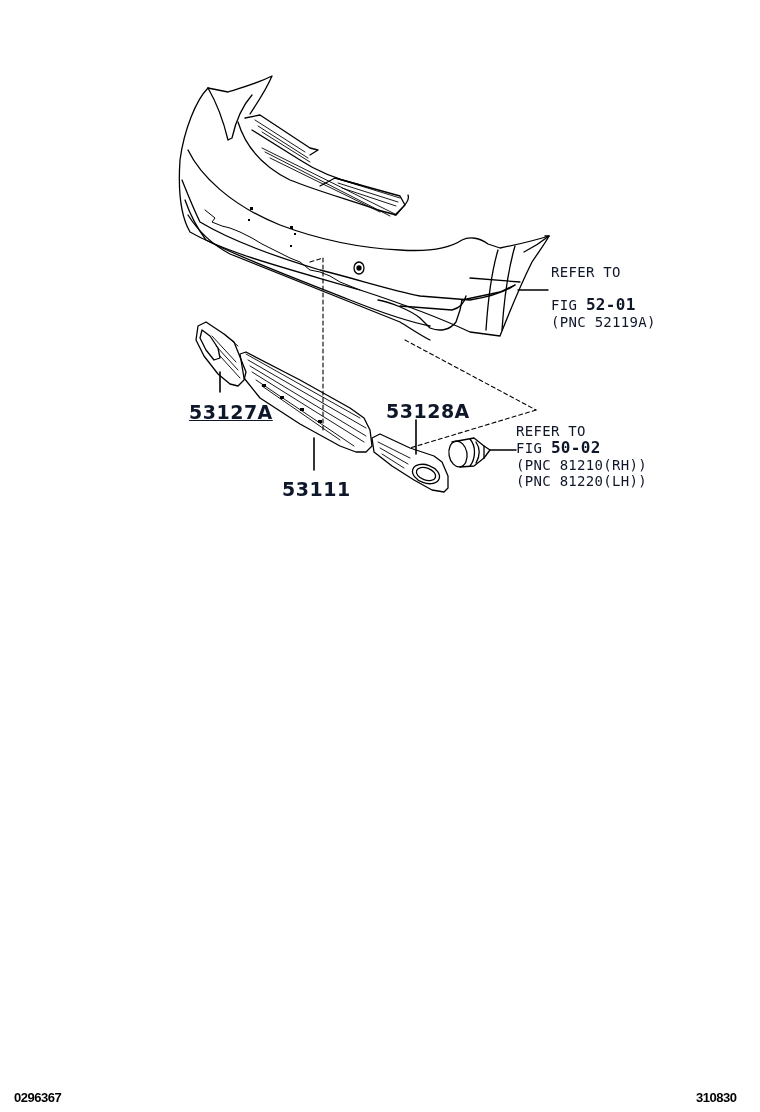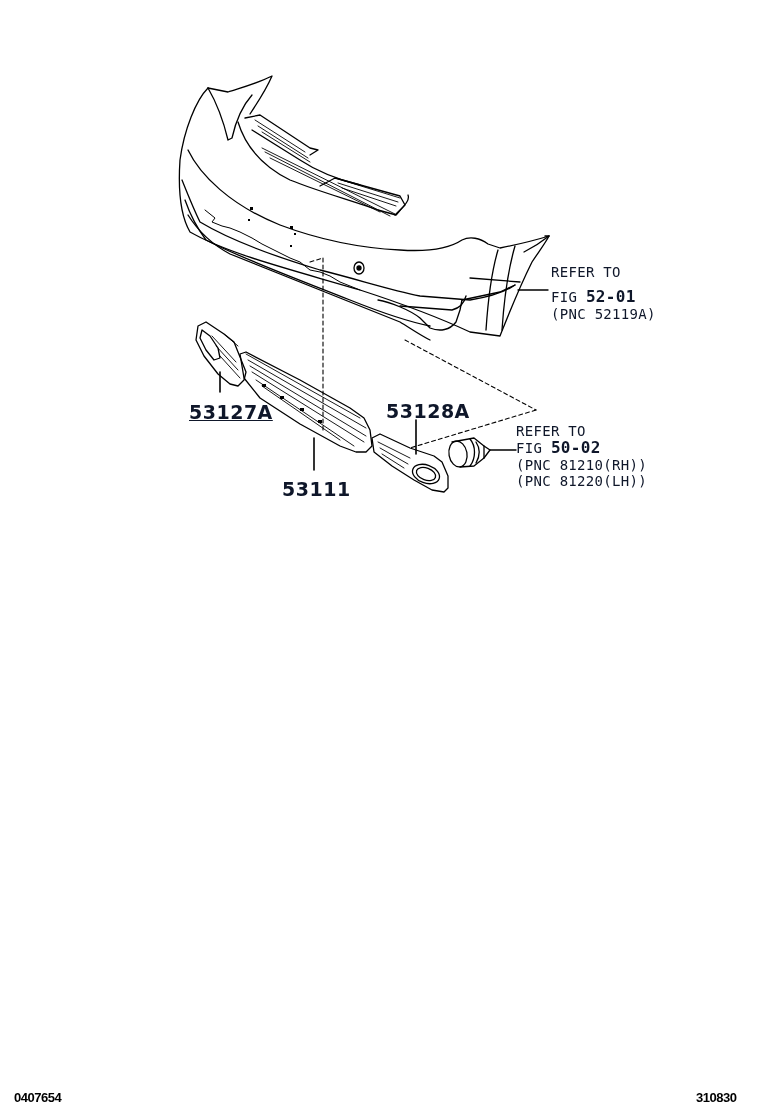--- a/index.html
+++ b/index.html
@@ -129,31 +129,31 @@
 
   <path d="M518,290 L548,290" stroke-width="1.4"></path>
 </svg>
 
 <div class="lbl part callout" style="left:189px; top:403px;text-decoration:underline;">53127A</div>
 <div class="lbl part callout" style="left:282px; top:480px;">53111</div>
 <div class="lbl part callout" style="left:386px; top:402px;">53128A</div>
 
 <div class="lbl ref" style="left:551px; top:265px;">
   <div>REFER TO</div>
-  <div style="margin-top:10px;">
+  <div style="margin-top:18px;">
     <span>FIG</span>
     <span class="big">52-01</span>
   </div>
   <div style="margin-top:2px;">(PNC 52119A)</div>
 </div>
 
 <div class="lbl ref" style="left:516px; top:424px;">
   <div>REFER TO</div>
   <div style="margin-top:2px;">
     <span>FIG</span>
     <span class="big">50-02</span>
   </div>
   <div style="margin-top:2px;">(PNC 81210(RH))</div>
   <div style="margin-top:2px;">(PNC 81220(LH))</div>
 </div>
 
-<div class="footer" style="left:14px; top:1090px;">0407654</div>
+<div class="footer" style="left:14px; top:1090px;">0296367</div>
 <div class="footer" style="left:696px; top:1090px;">310830</div>
 
 </body></html>

